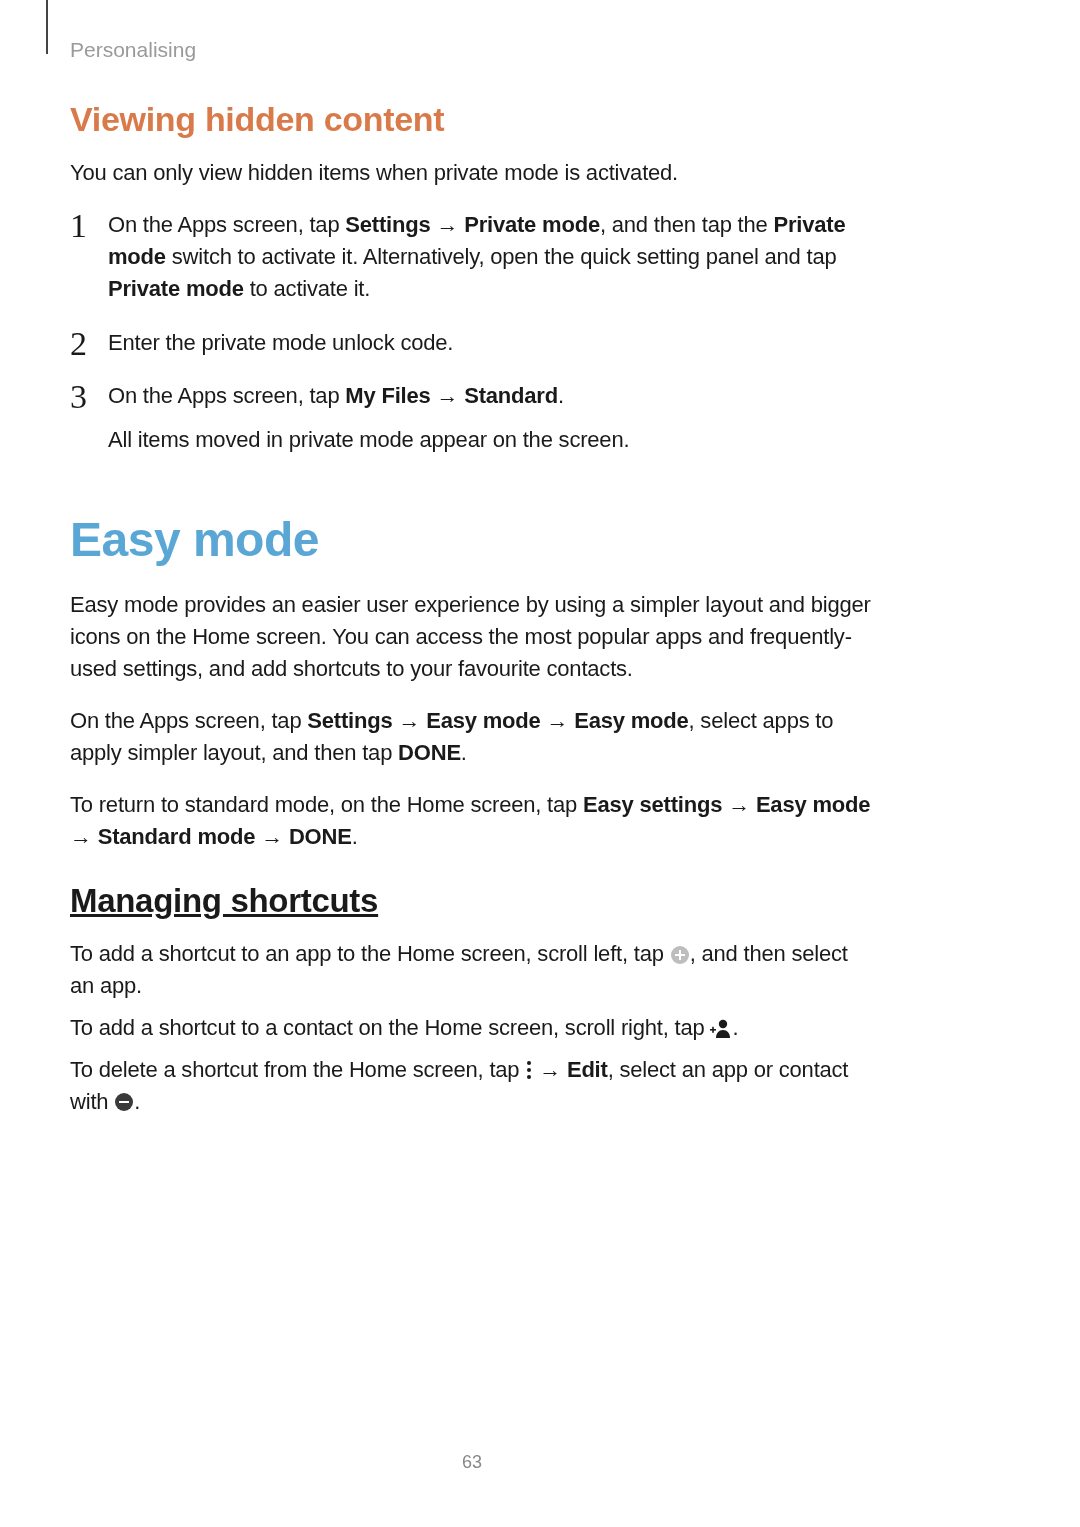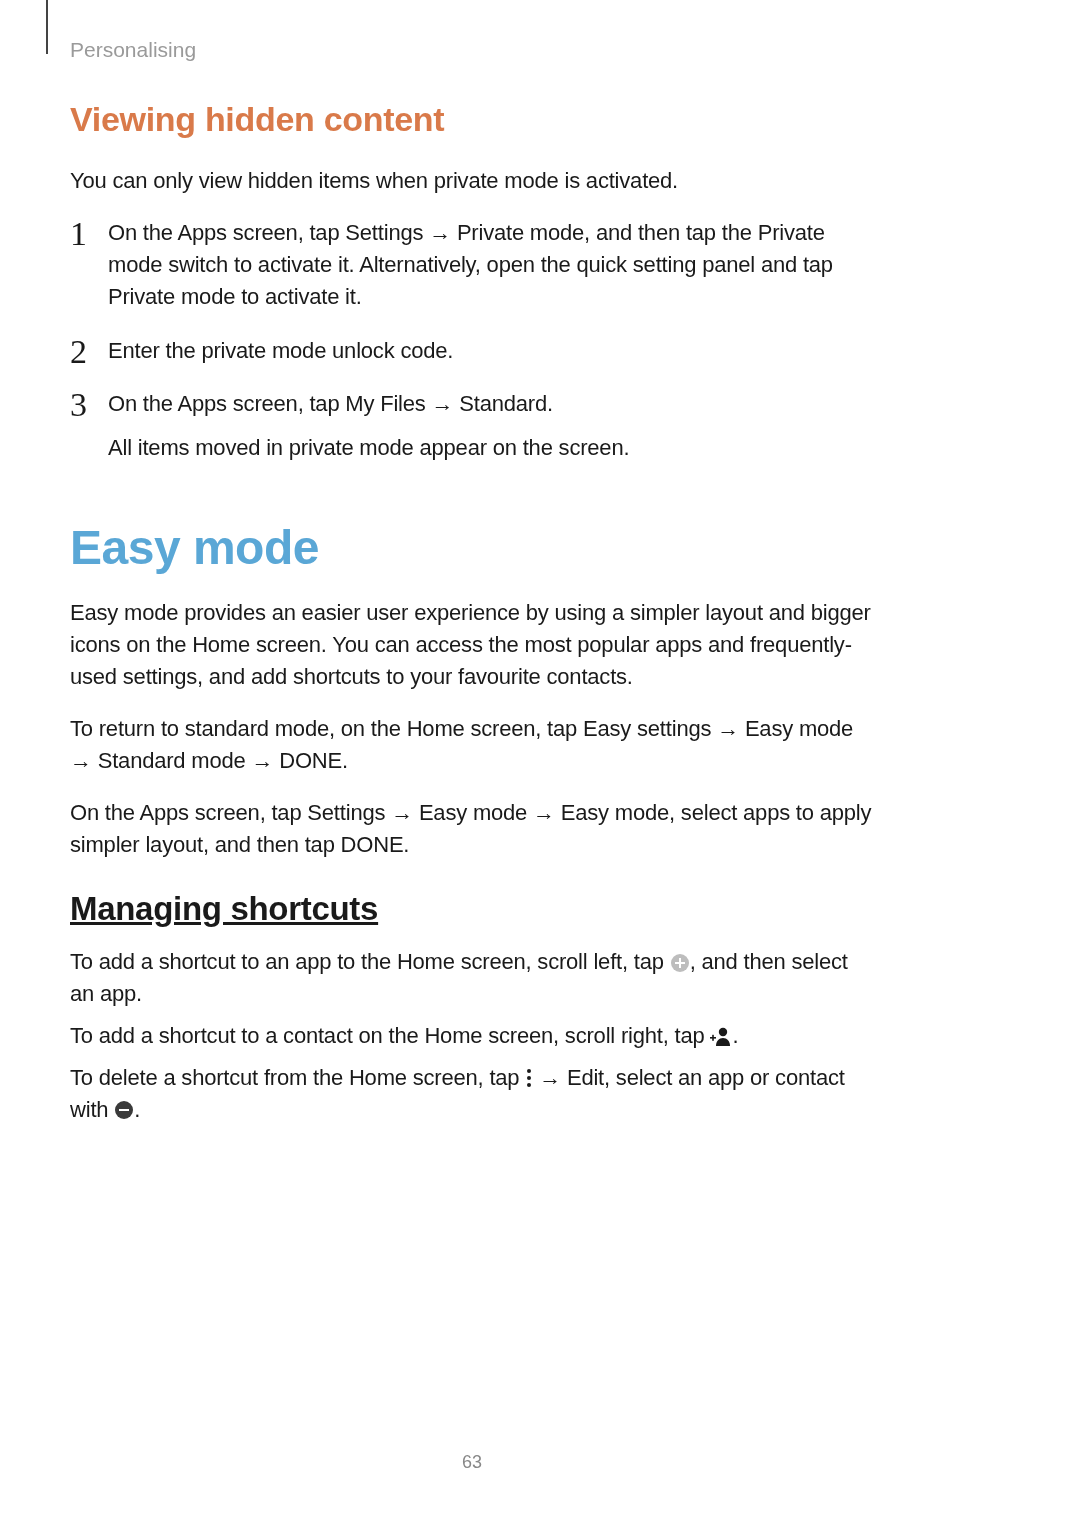--- a/index.html
+++ b/index.html
@@ -30,21 +30,21 @@
     color: #9a9a9a;
     margin-left: 0px;
     margin-top: 6px;
     margin-bottom: 38px;
     font-weight: 400;
   }
   h2.section-heading {
     color: #d97a4a;
     font-size: 34px;
     font-weight: 700;
-    margin: 0 0 26px 0;
+    margin: 0 0 18px 0;
     letter-spacing: -0.3px;
   }
   p.body-text {
     font-size: 22px;
     line-height: 1.45;
     margin: 0 0 20px 0;
     color: #1a1a1a;
     letter-spacing: -0.2px;
   }
   ol.numbered {
@@ -82,21 +82,21 @@
   }
   h3.sub-heading {
     font-size: 33px;
     font-weight: 700;
     margin: 30px 0 18px 0;
     color: #1a1a1a;
     letter-spacing: -0.3px;
     text-decoration: underline;
   }
   .bold {
-    font-weight: 400;
+    font-weight: 700;
   }
   .icon {
     display: inline-flex;
     vertical-align: middle;
     align-items: center;
     justify-content: center;
     line-height: 1;
     position: relative;
     top: -1px;
   }
@@ -132,22 +132,22 @@
       <li>
         <span class="num">3</span>
         <p>On the Apps screen, tap <span class="bold">My Files</span> → <span class="bold">Standard</span>.</p>
         <p>All items moved in private mode appear on the screen.</p>
       </li>
     </ol>
 
   <h1 class="major-heading">Easy mode</h1>
   <div id="section2-paras">
       <p class="body-text">Easy mode provides an easier user experience by using a simpler layout and bigger icons on the Home screen. You can access the most popular apps and frequently-used settings, and add shortcuts to your favourite contacts.</p>
+      <p class="body-text">On the Apps screen, tap <span class="bold">Settings</span> → <span class="bold">Easy mode</span> → <span class="bold">Easy mode</span>, select apps to apply simpler layout, and then tap <span class="bold">DONE</span>.</p>
       <p class="body-text">To return to standard mode, on the Home screen, tap <span class="bold">Easy settings</span> → <span class="bold">Easy mode</span> → <span class="bold">Standard mode</span> → <span class="bold">DONE</span>.</p>
-      <p class="body-text">On the Apps screen, tap <span class="bold">Settings</span> → <span class="bold">Easy mode</span> → <span class="bold">Easy mode</span>, select apps to apply simpler layout, and then tap <span class="bold">DONE</span>.</p>
     </div>
 
   <h3 class="sub-heading">Managing shortcuts</h3>
   <div id="shortcut-paras">
       <p class="body-text" style="margin-bottom: 10px;">To add a shortcut to an app to the Home screen, scroll left, tap <span class="icon">
           <svg width="20" height="20" viewBox="0 0 20 20">
             <circle cx="10" cy="10" r="9" fill="#bdbdbd"></circle>
             <rect x="9" y="5" width="2" height="10" fill="#fff"></rect>
             <rect x="5" y="9" width="10" height="2" fill="#fff"></rect>
           </svg>

